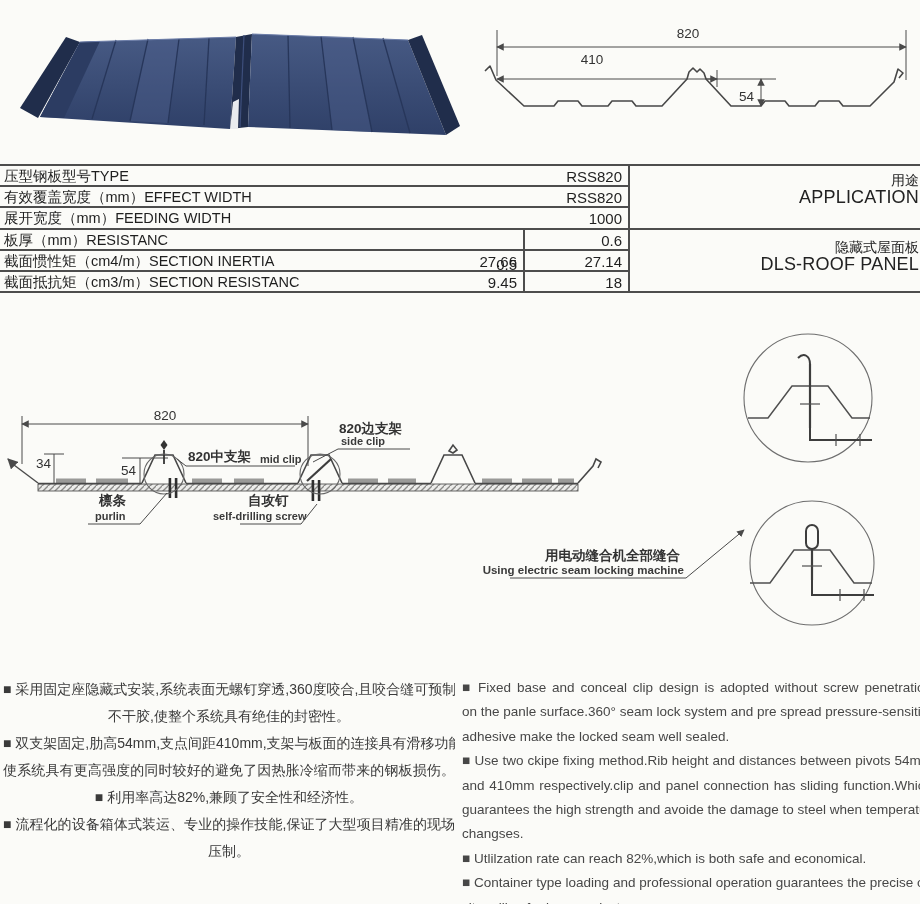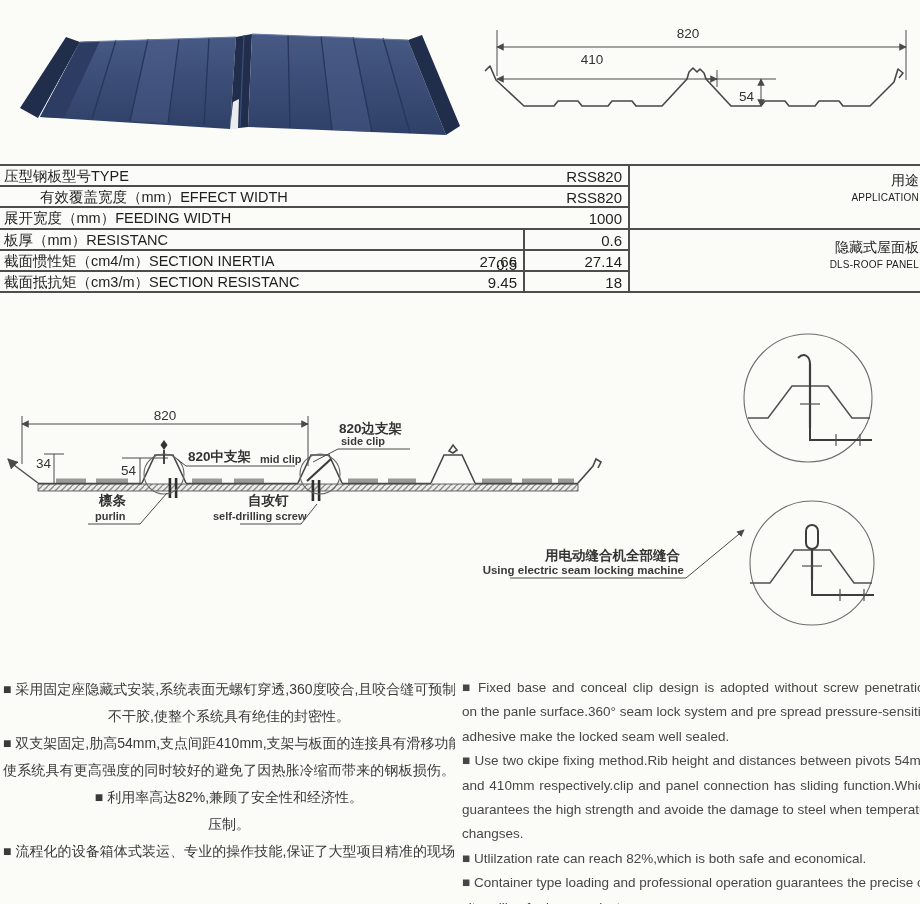--- a/index.html
+++ b/index.html
@@ -5,21 +5,21 @@
   html,body{margin:0;padding:0;}
   body{width:920px;height:904px;position:relative;overflow:hidden;
        background:#fbfbf8;font-family:"Liberation Sans",sans-serif;}
   .abs{position:absolute;}
   .hline{position:absolute;height:2px;background:#4d4d4d;}
   .vline{position:absolute;width:1.5px;background:#4d4d4d;}
   .tlabel{position:absolute;height:21px;line-height:21px;font-size:14.5px;color:#1f1f1f;white-space:nowrap;}
   .tval{position:absolute;height:32px;line-height:21px;font-size:15px;color:#1f1f1f;text-align:right;}
   .rcell{position:absolute;text-align:right;color:#222;white-space:nowrap;}
   .rcell .zh{font-size:14px;line-height:17px;}
-  .rcell .en{font-size:10px;line-height:17px;letter-spacing:.2px;}
+  .rcell .en{font-size:18px;line-height:17px;letter-spacing:.2px;}
   .zh-line{height:27px;line-height:27px;font-size:14px;color:#3a3a3a;white-space:nowrap;overflow:hidden;text-align:center;}
   .en-line{height:24.4px;line-height:24.4px;font-size:13.5px;color:#474747;white-space:nowrap;overflow:hidden;}
   .jl{text-align:justify;text-align-last:justify;}
   svg text{fill:#383838;}
   .dimtxt{font-size:13.5px;fill:#333;}
   .lblzh{font-size:13.5px;font-weight:600;fill:#333;}
   .lblen{font-size:11px;font-weight:700;fill:#3a3a3a;}
 </style>
 </head>
 <body>
@@ -95,21 +95,21 @@
   <div class="hline" style="left:0;top:185px;width:628px;"></div>
   <div class="hline" style="left:0;top:206px;width:628px;"></div>
   <div class="hline" style="left:0;top:228px;width:920px;"></div>
   <div class="hline" style="left:0;top:249px;width:628px;"></div>
   <div class="hline" style="left:0;top:270px;width:628px;"></div>
   <div class="hline" style="left:0;top:291px;width:920px;"></div>
   <div class="vline" style="left:628px;top:164px;height:129px;"></div>
   <div class="vline" style="left:523px;top:228px;height:65px;"></div>
 
   <div class="tlabel" style="left:4px;top:166px;">压型钢板型号TYPE</div>
-  <div class="tlabel" style="left:4px;top:187px;margin-left:36px;">有效覆盖宽度（mm）EFFECT WIDTH</div>
+  <div class="tlabel" style="left:4px;top:187px;">有效覆盖宽度（mm）EFFECT WIDTH</div>
   <div class="tlabel" style="left:4px;top:208px;">展开宽度（mm）FEEDING WIDTH</div>
   <div class="tlabel" style="left:4px;top:230px;">板厚（mm）RESISTANC</div>
   <div class="tlabel" style="left:4px;top:251px;">截面惯性矩（cm4/m）SECTION INERTIA</div>
   <div class="tlabel" style="left:4px;top:272px;">截面抵抗矩（cm3/m）SECTION RESISTANC</div>
 
   <div class="tval" style="left:433px;top:166px;width:189px;">RSS820</div>
   <div class="tval" style="left:433px;top:187px;width:189px;">RSS820</div>
   <div class="tval" style="left:433px;top:208px;width:189px;">1000</div>
   <div class="tval" style="left:433px;top:230px;width:84px;margin-top:24px;">0.5</div>
   <div class="tval" style="left:533px;top:230px;width:89px;">0.6</div>
@@ -248,22 +248,22 @@
     <line x1="686" y1="260" x2="744" y2="212" marker-end="url(#arI)"></line>
   </g>
 </svg>
 
 <div class="abs" style="left:3px;top:676px;width:452px;">
   <div class="zh-line jl">■ 采用固定座隐藏式安装,系统表面无螺钉穿透,360度咬合,且咬合缝可预制</div>
   <div class="zh-line">不干胶,使整个系统具有绝佳的封密性。</div>
   <div class="zh-line jl">■ 双支架固定,肋高54mm,支点间距410mm,支架与板面的连接具有滑移功能,</div>
   <div class="zh-line jl">使系统具有更高强度的同时较好的避免了因热胀冷缩而带来的钢板损伤。</div>
   <div class="zh-line">■ 利用率高达82%,兼顾了安全性和经济性。</div>
+  <div class="zh-line jl">■ 流程化的设备箱体式装运、专业的操作技能,保证了大型项目精准的现场</div>
   <div class="zh-line">压制。</div>
-  <div class="zh-line jl">■ 流程化的设备箱体式装运、专业的操作技能,保证了大型项目精准的现场</div>
 </div>
 
 <div class="abs" style="left:462px;top:676px;width:470px;">
   <div class="en-line jl">■ Fixed base and conceal clip design is adopted without screw penetration</div>
   <div class="en-line jl">on the panle surface.360°  seam lock system and pre spread pressure-sensitive</div>
   <div class="en-line">adhesive make the locked seam well sealed.</div>
   <div class="en-line jl">■ Use two ckipe fixing method.Rib height and distances between pivots 54mm</div>
   <div class="en-line jl">and 410mm respectively.clip and panel connection has sliding function.Which</div>
   <div class="en-line jl">guarantees the high strength and avoide the damage to steel when temperature</div>
   <div class="en-line">changses.</div>

